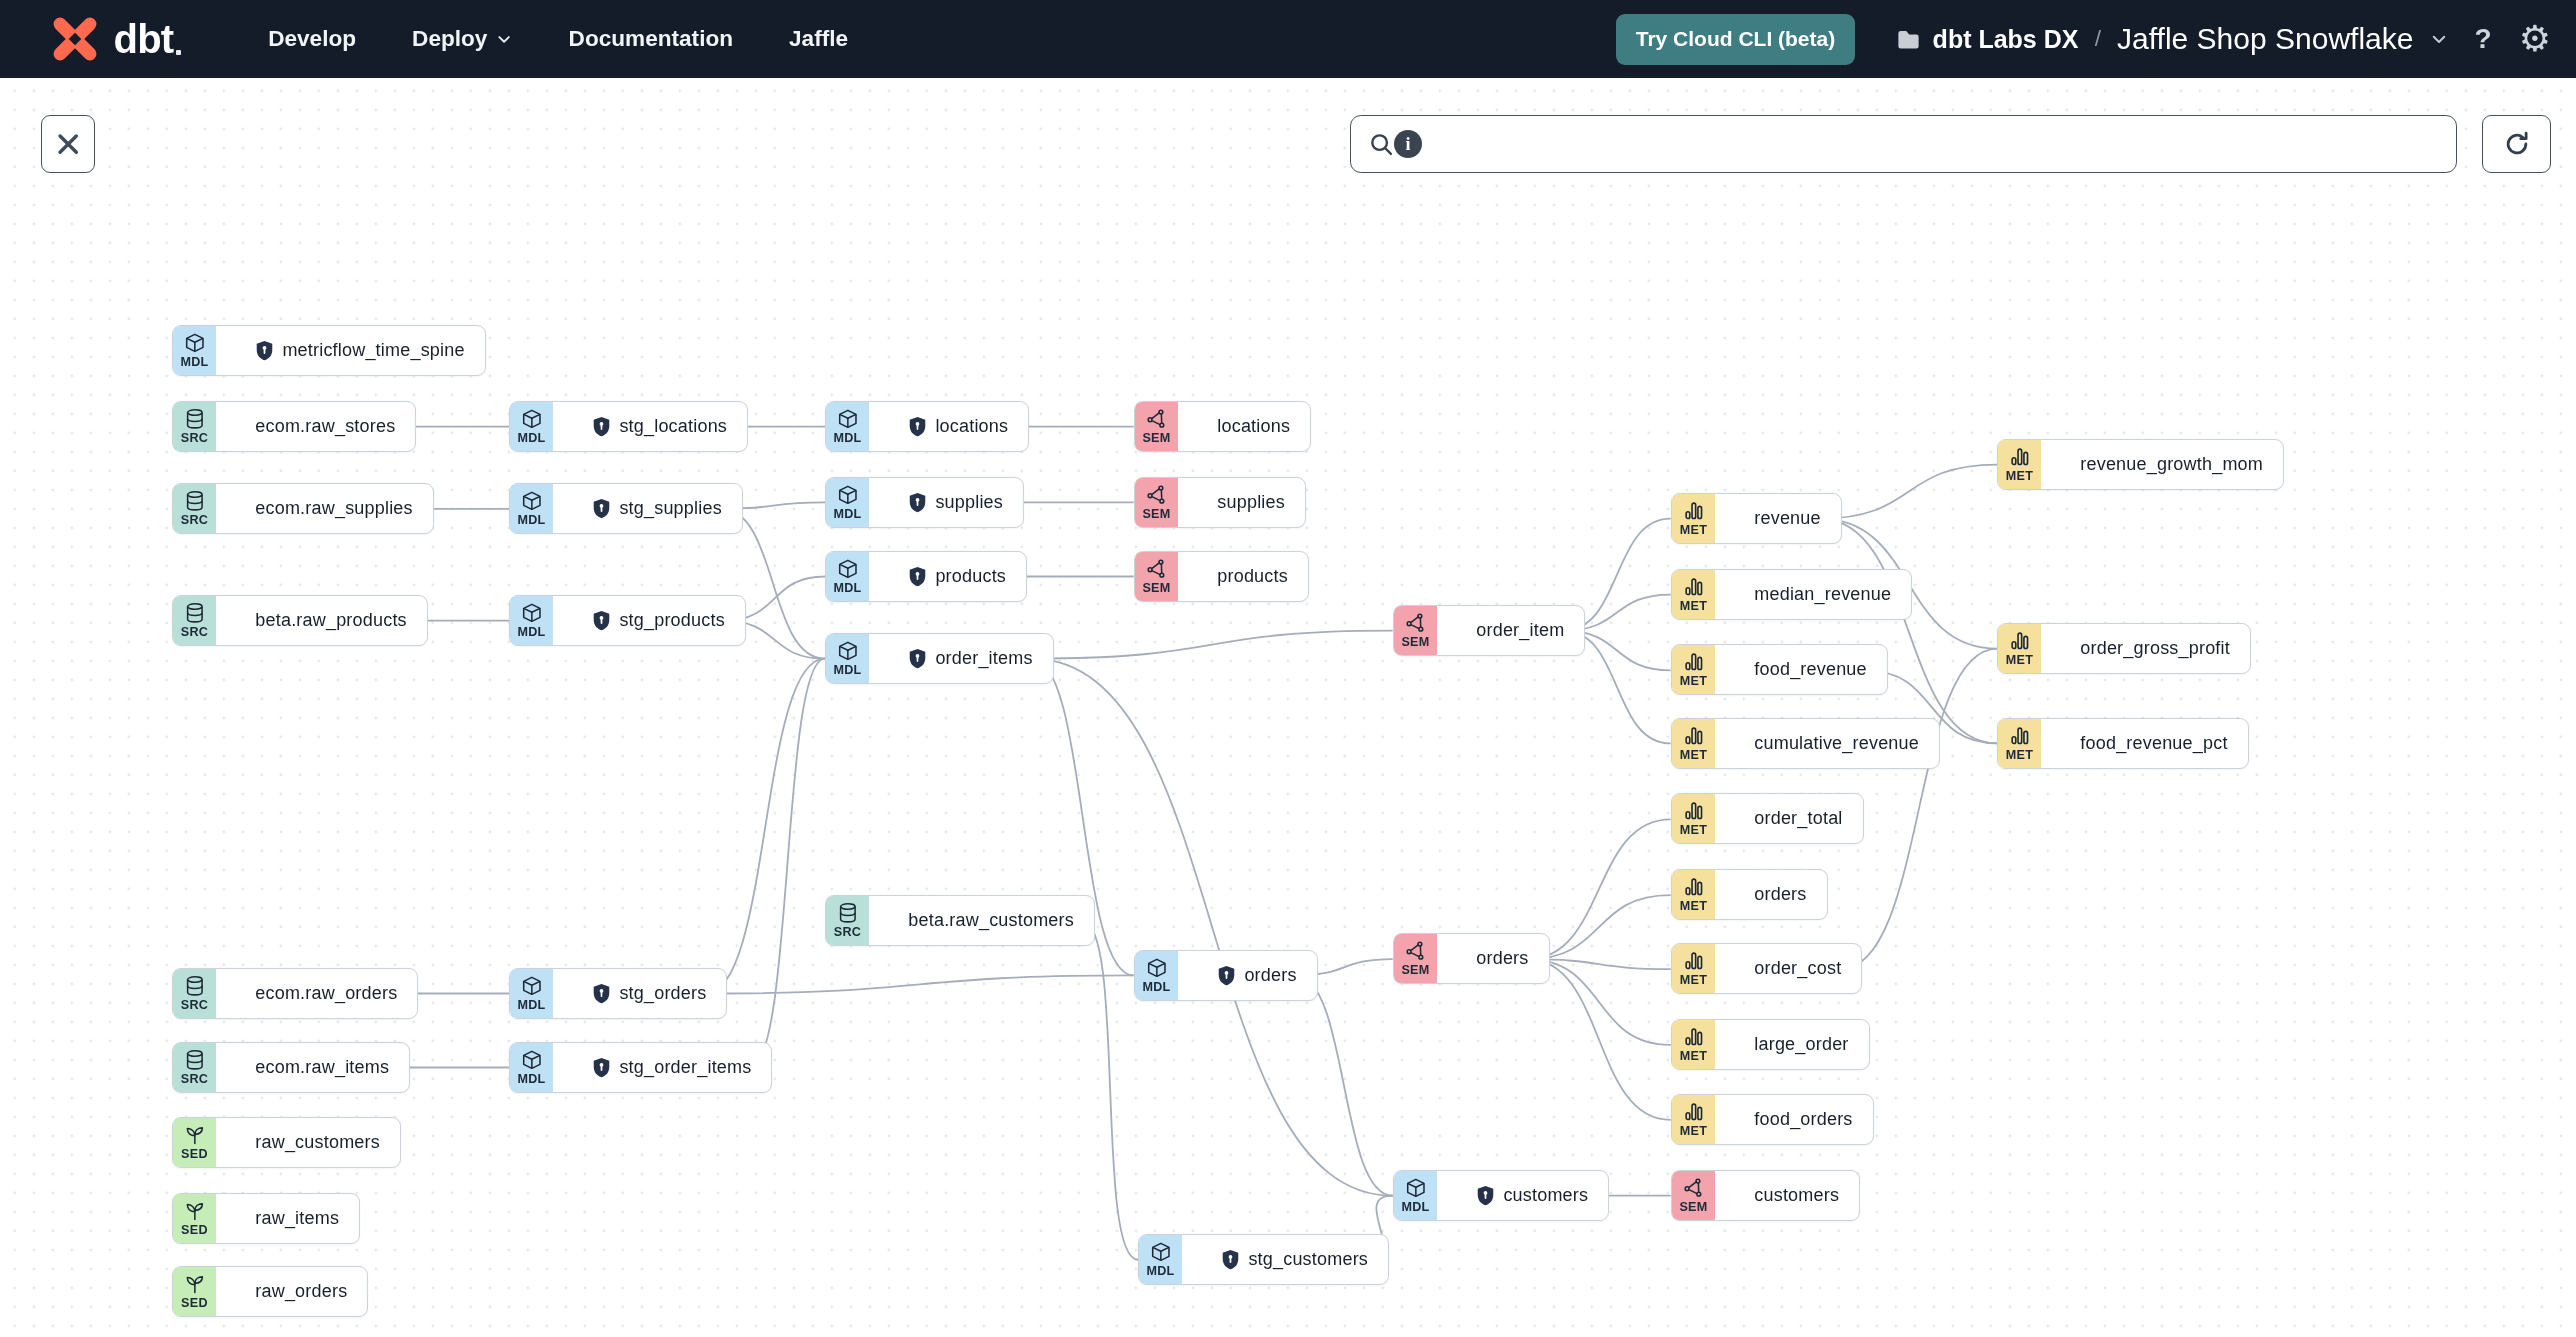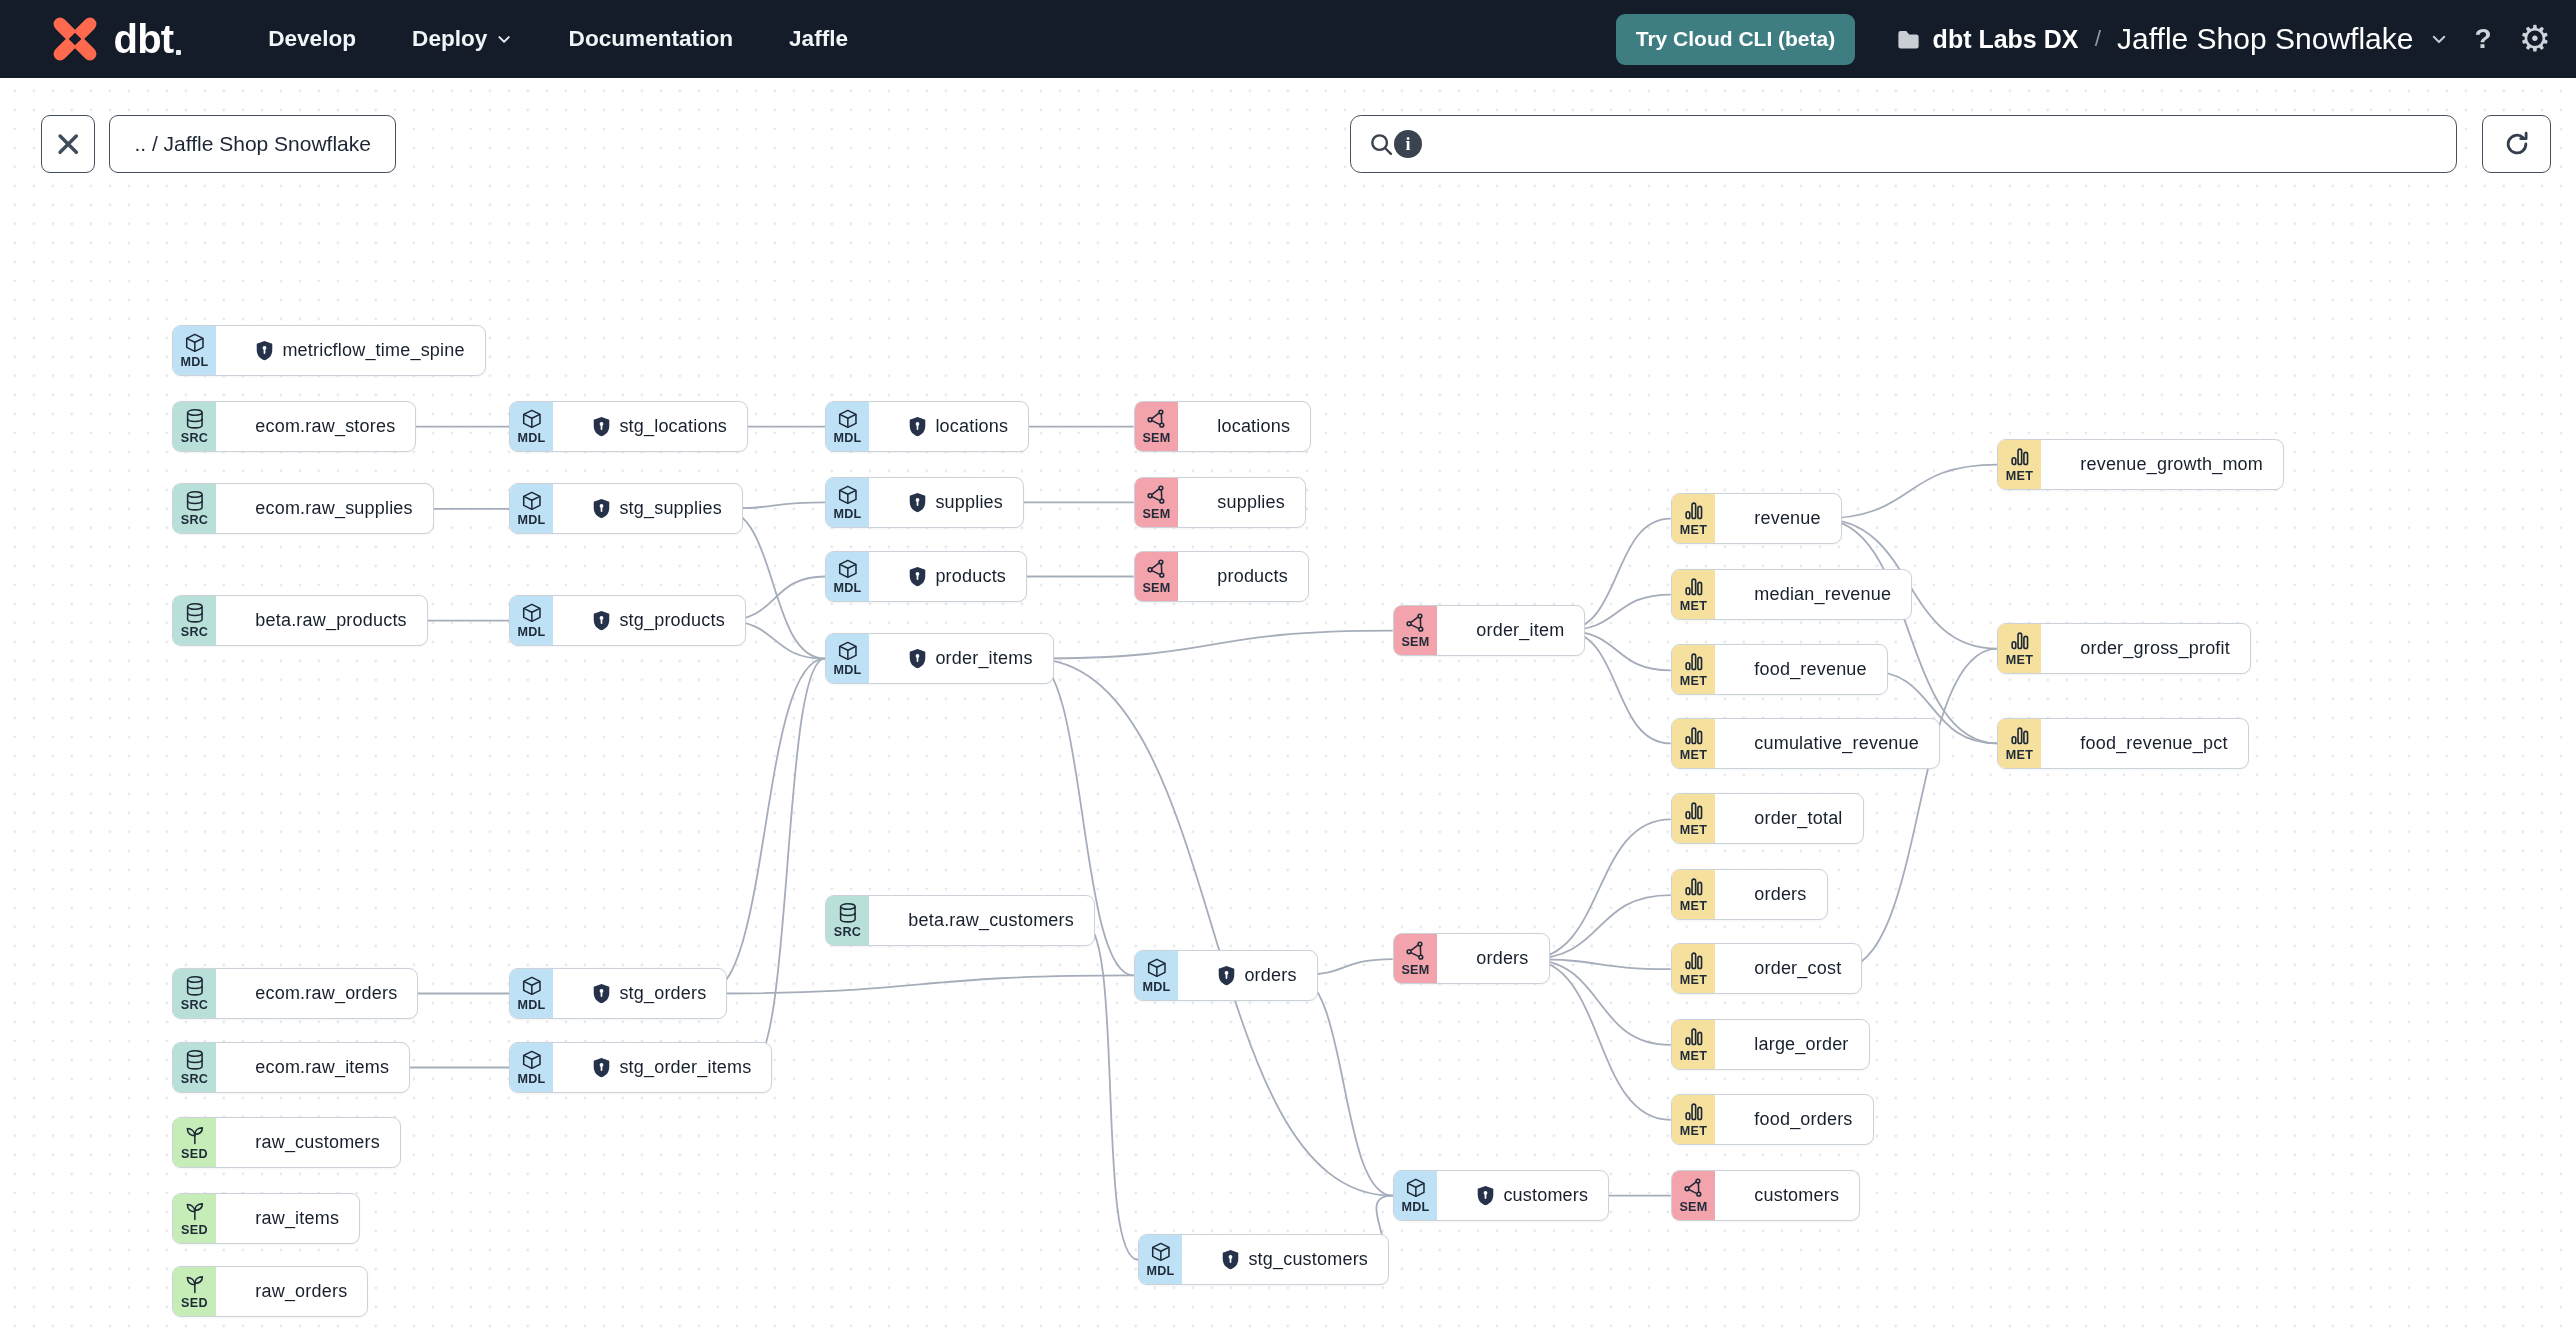--- a/index.html
+++ b/index.html
@@ -789,23 +789,20 @@
         </div>
       </div>
     </div>
 
   <div class="tbox" id="close-btn">
     <svg class="sicon" width="24.4" height="24.4" viewBox="0 0 24 24" fill="none" stroke="#414c5a" stroke-width="3.4" stroke-linecap="round">
         <path d="M4 4 L20 20 M20 4 L4 20"></path>
       </svg>
   </div>
 
-  <div class="tbox" id="crumb">
-    <span>.. / Jaffle Shop Snowflake</span>
-  </div>
 
   <div class="tbox" id="searchbox">
     <svg class="sicon" width="25" height="25" viewBox="0 0 24 24" fill="none" stroke="#39424f" stroke-width="2.3" stroke-linecap="round">
         <circle cx="10.2" cy="10.2" r="7"></circle>
         <path d="M15.6 15.6 L21 21"></path>
       </svg>
     <span class="info-dot">i</span>
   </div>
 
   <div class="tbox" id="refresh-btn">

